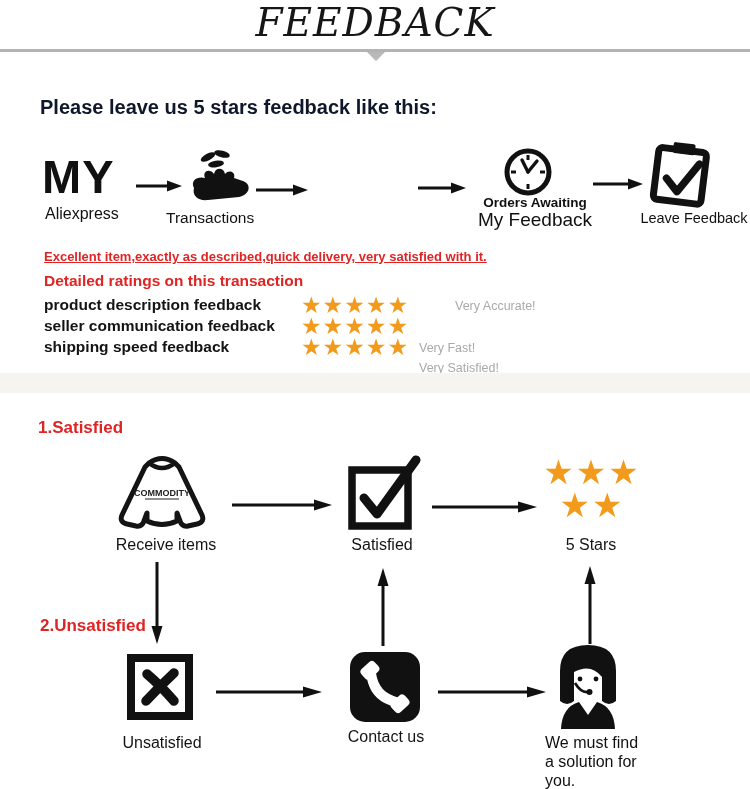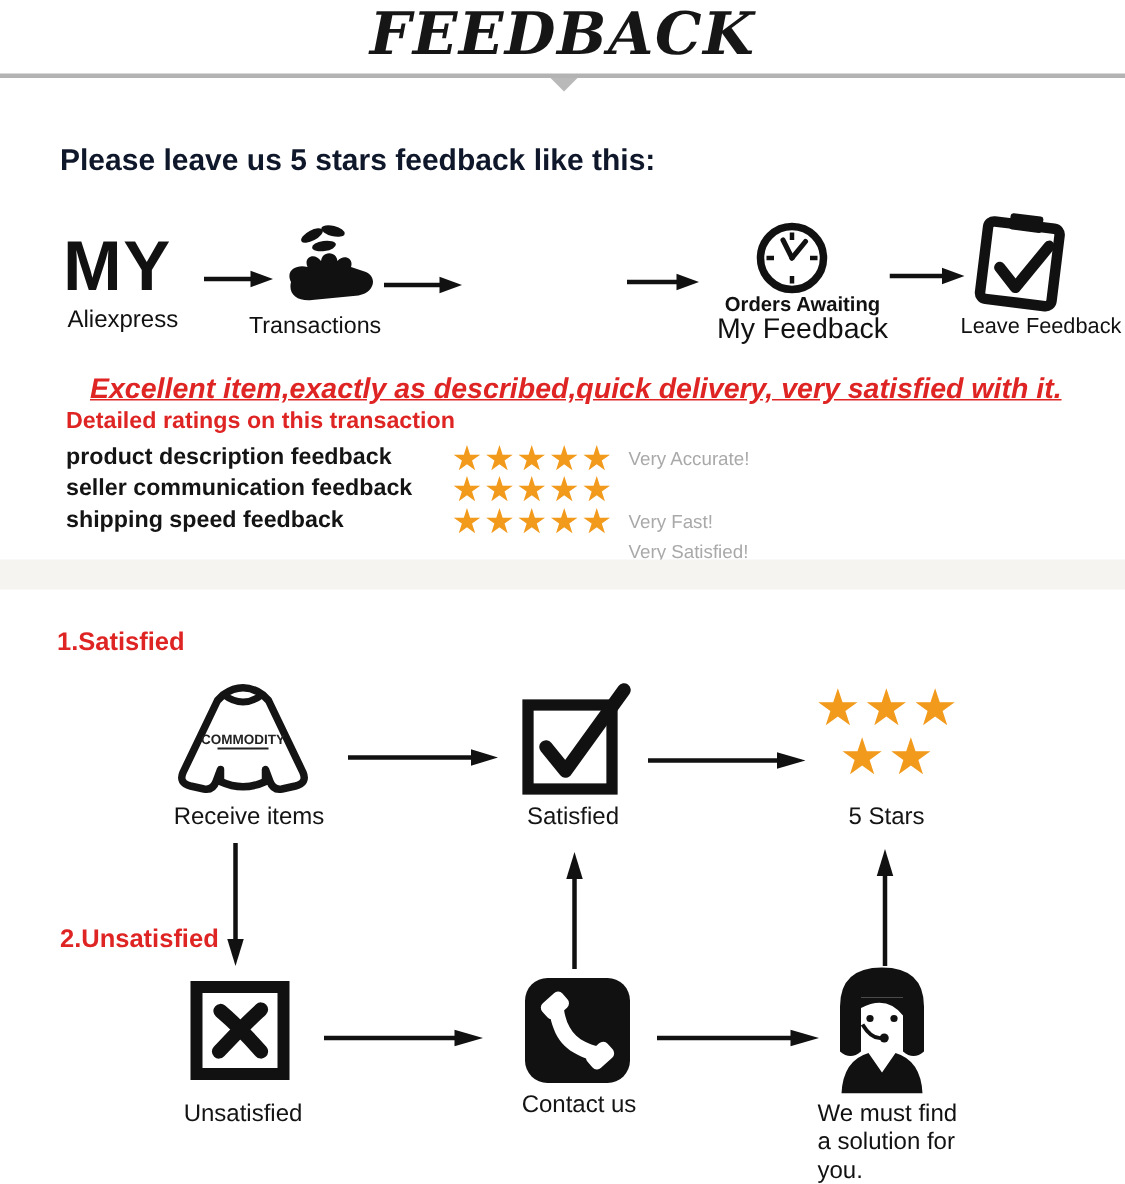--- a/index.html
+++ b/index.html
@@ -3,44 +3,44 @@
 <meta charset="utf-8">
 <style>
   html,body{margin:0;padding:0;background:#ffffff;}
   .canvas{
     position:relative;width:750px;height:789px;background:#fff;overflow:hidden;
     font-family:"Liberation Sans",sans-serif;color:#111;
   }
   .abs{position:absolute;}
   
   .hd-title{top:0;left:0;width:750px;text-align:center;
-    font-family:"DejaVu Serif","Liberation Serif",serif;font-style:italic;font-weight:700;
+    font-family:"DejaVu Serif","Liberation Serif",serif;font-style:italic;font-weight:400;
     font-size:39px;letter-spacing:1px;color:#161616;}
   .hd-rule{top:49px;left:0;width:750px;height:3px;background:#b3b3b3;}
   .hd-notch{top:52px;left:367px;width:0;height:0;border-left:9px solid transparent;
     border-right:9px solid transparent;border-top:9px solid #b9b9b9;}
   
   .s1-heading{top:96px;left:40px;font-size:20px;font-weight:700;color:#0f172a;}
   .my-big{top:152px;left:42px;font-size:47px;font-weight:700;line-height:1.05;letter-spacing:1px;}
   .my-small{top:205px;left:45px;font-size:16px;}
   .lbl-trans{top:209px;left:166px;width:104px;text-align:left;font-size:15.5px;}
   .lbl-manage{top:171px;left:315px;width:118px;font-size:23px;line-height:1.18;}
   .lbl-orders{top:195px;left:460px;width:150px;text-align:center;}
   .lbl-orders .l1{font-size:13.5px;font-weight:700;display:block;}
   .lbl-orders .l2{font-size:19px;display:block;margin-top:-1px;}
   .lbl-leave{top:210px;left:636px;width:116px;text-align:center;font-size:14.5px;}
   .red{color:#df2424;}
-  .red-review{top:249px;left:60px;font-size:19px;font-weight:700;text-decoration:underline;font-style:italic;}
+  .red-review{top:249px;left:44px;font-size:13px;font-weight:700;text-decoration:underline;}
   .red-detail{top:272px;left:44px;font-size:15.5px;font-weight:700;}
   .rt-label{left:44px;font-size:15.5px;font-weight:700;color:#141414;}
   .rt-stars{left:301px;font-size:23px;letter-spacing:1px;color:#f29a1c;line-height:1;}
   .rt-note{left:419px;font-size:12.5px;color:#a9a9a9;}
   .row1l{top:296px;} .row2l{top:317px;} .row3l{top:338px;}
   .row1s{top:294px;} .row2s{top:315px;} .row3s{top:336px;}
-  .row1n{top:299px;} .row2n{top:320px;margin-top:41px;} .row3n{top:341px;}
+  .row1n{top:299px;margin-left:36px;} .row2n{top:320px;margin-top:41px;} .row3n{top:341px;}
   .band{top:373px;left:0;width:750px;height:20px;background:#f5f4f1;}
   
   .case-label{font-size:17px;font-weight:700;color:#df2424;}
   .case1{top:418px;left:38px;}
   .case2{top:616px;left:40px;}
   .lbl-node{font-size:16px;color:#141414;text-align:center;}
   .lbl-receive{top:536px;left:104px;width:124px;}
   .lbl-satisfied{top:536px;left:336px;width:92px;}
   .lbl-5stars{top:536px;left:541px;width:100px;}
   .lbl-unsat{top:734px;left:110px;width:104px;}

